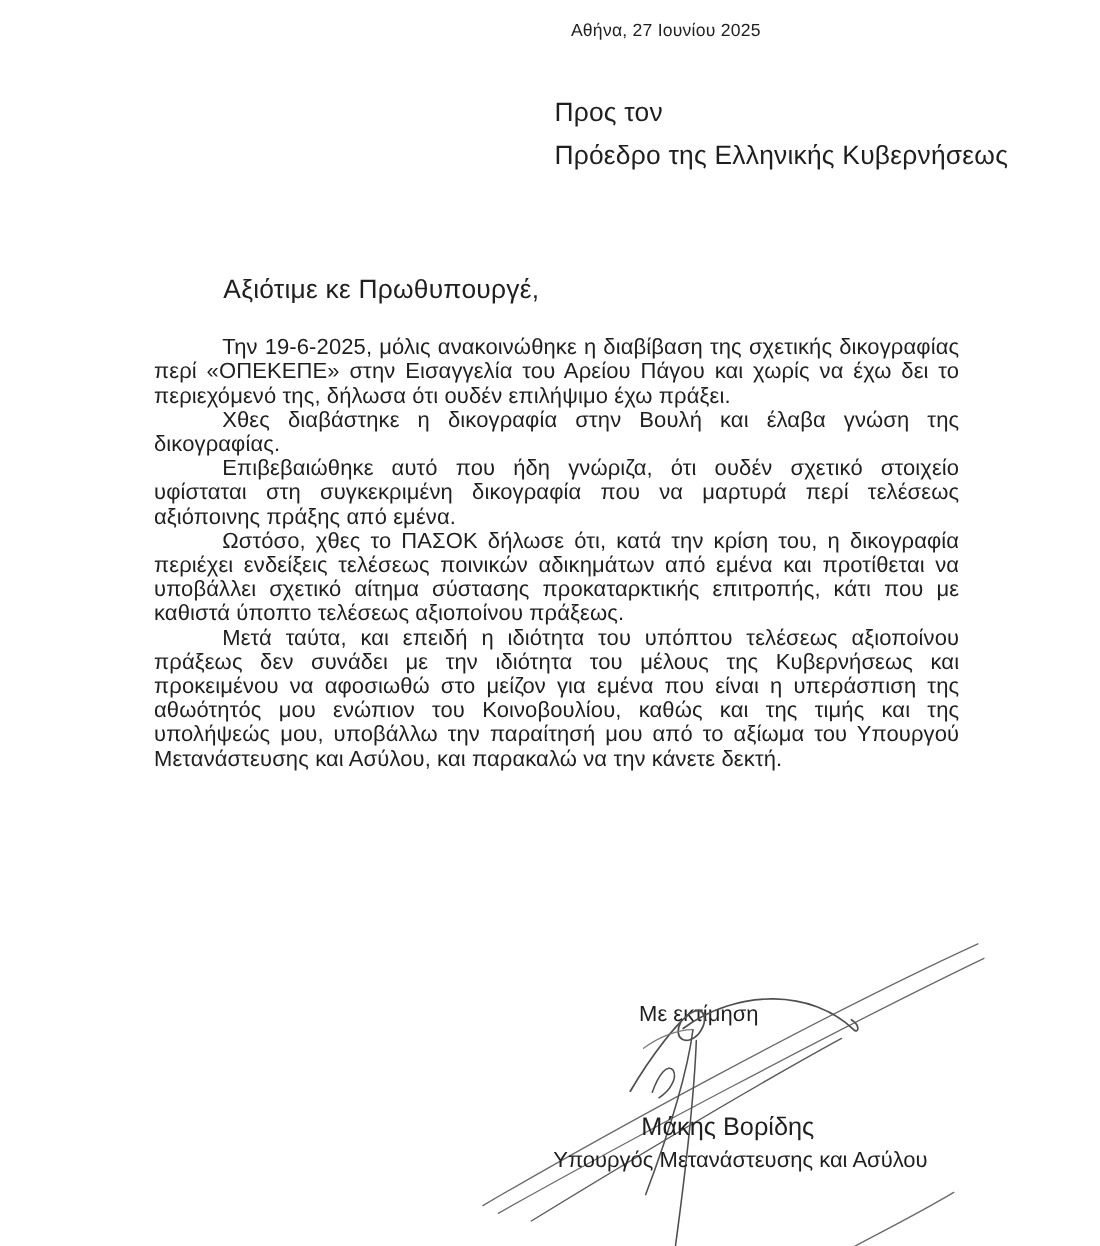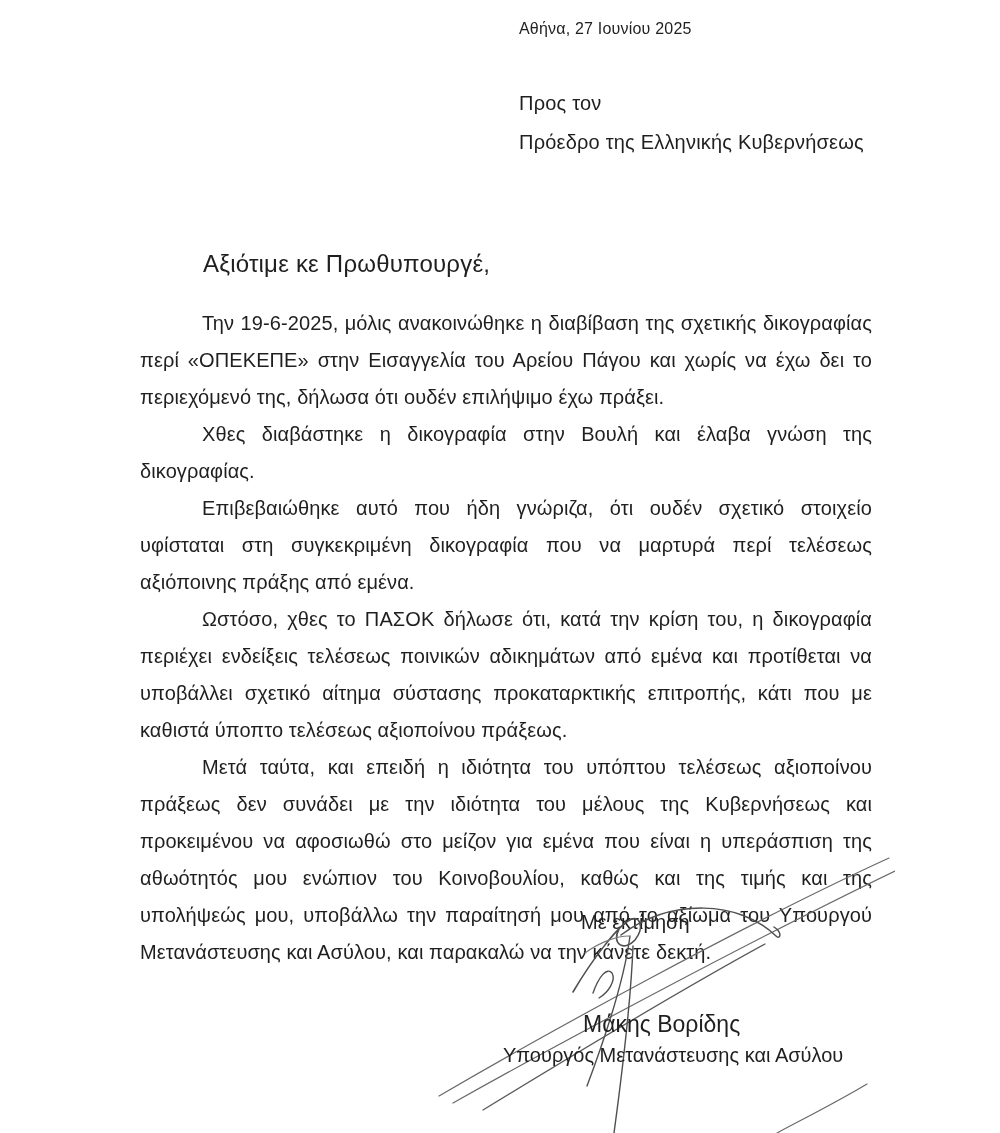--- a/index.html
+++ b/index.html
@@ -20,42 +20,42 @@
 
   .date-line {
     left: 519px;
     top: 20px;
     font-size: 16px;
     letter-spacing: 0.2px;
     white-space: nowrap;
   }
 
   .recipient-block {
-    left: 519px;
+    left: 504px;
     top: 84px;
-    font-size: 20px;
+    font-size: 24px;
     line-height: 38.5px;
     letter-spacing: 0.2px;
     white-space: nowrap;
   }
 
   .salutation {
     left: 203px;
     top: 250px;
     font-size: 24px;
     letter-spacing: 0.2px;
     white-space: nowrap;
   }
 
   .letter-body {
     left: 140px;
     top: 305px;
     width: 732px;
     font-size: 20px;
-    line-height: 37px;
+    line-height: 22px;
     text-align: justify;
     letter-spacing: 0.1px;
   }
   .letter-body p {
     margin: 0;
     padding: 0;
     text-indent: 62px;
   }
 
   .closing {

